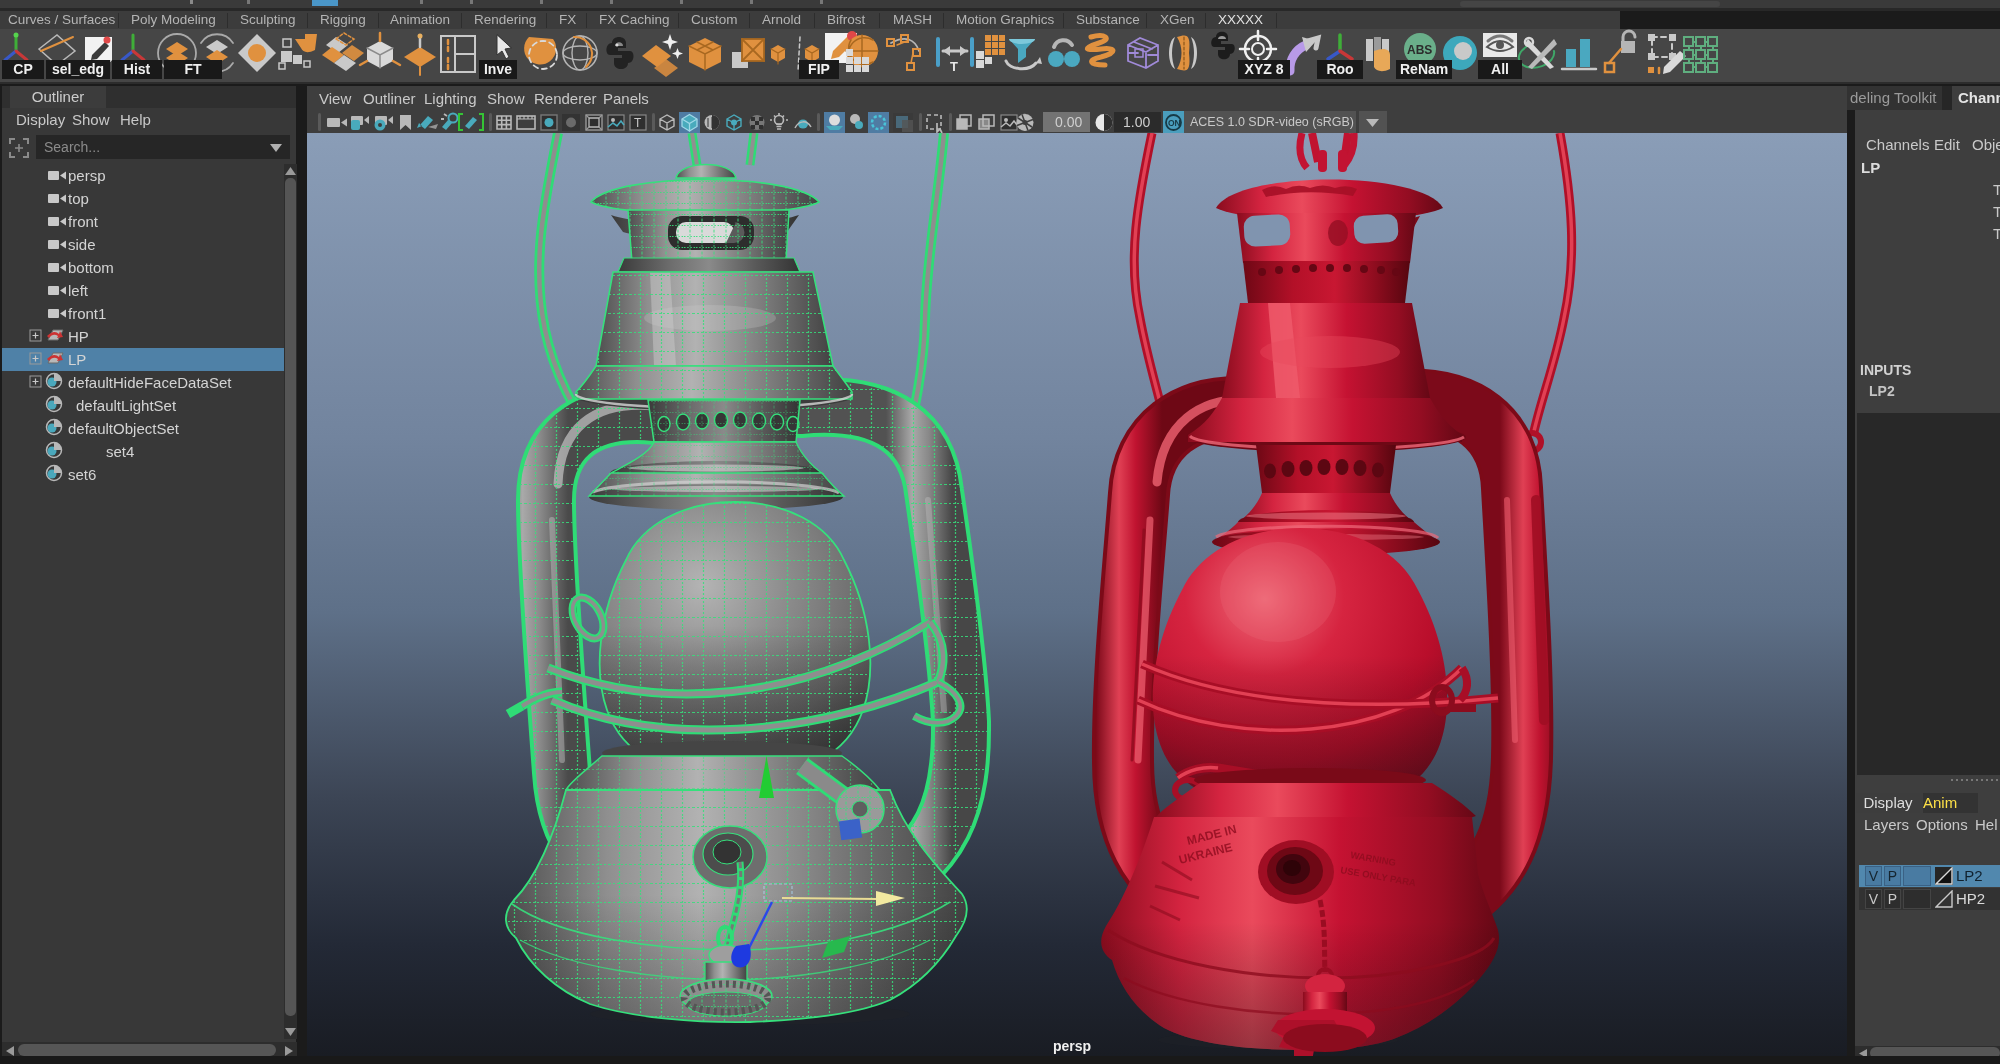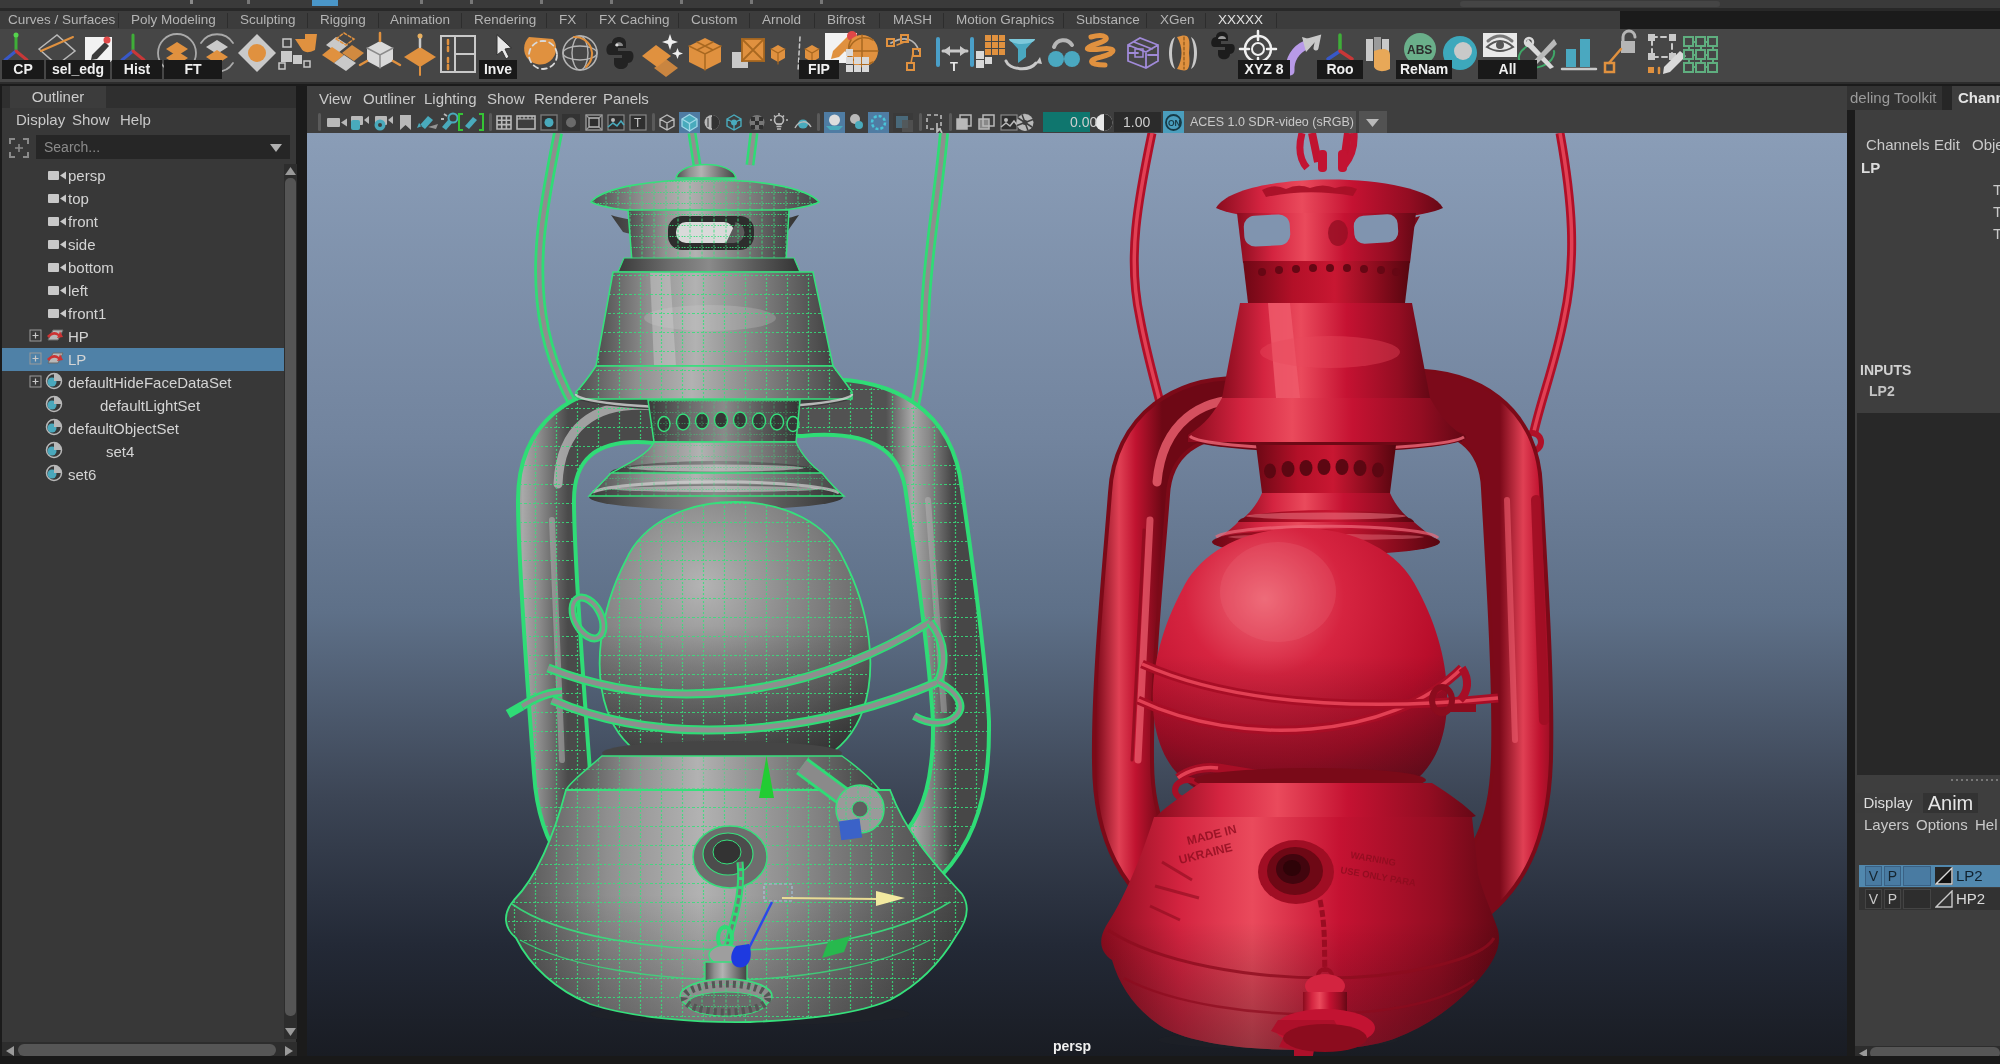--- a/index.html
+++ b/index.html
@@ -419,21 +419,21 @@
     </svg>
     <div class="badge" style="left:2px;top:31px;width:42px;">CP</div>
     <div class="badge" style="left:46px;top:31px;width:64px;">sel_edg</div>
     <div class="badge" style="left:112px;top:31px;width:50px;">Hist</div>
     <div class="badge" style="left:164px;top:31px;width:58px;">FT</div>
     <div class="badge" style="left:479px;top:31px;width:38px;">Inve</div>
     <div class="badge" style="left:799px;top:31px;width:40px;">FIP</div>
     <div class="badge" style="left:1238px;top:31px;width:52px;">XYZ 8</div>
     <div class="badge" style="left:1317px;top:31px;width:46px;">Roo</div>
     <div class="badge" style="left:1396px;top:31px;width:56px;">ReNam</div>
-    <div class="badge" style="left:1478px;top:31px;width:59px;">All</div>
+    <div class="badge" style="left:1478px;top:31px;width:44px;">All</div>
   </div>
   <div class="abs" id="outliner">
     <div class="abs" id="ol-tabstrip"></div>
     <div class="abs" id="ol-tab">Outliner</div>
     <div class="abs" id="ol-menus">
       <span class="abs" style="left:14px">Display</span>
       <span class="abs" style="left:70px">Show</span>
       <span class="abs" style="left:118px">Help</span>
     </div>
 
@@ -452,21 +452,21 @@
       <div class="olrow" style="top:0px"><span style="margin-left:66px">persp</span></div>
       <div class="olrow" style="top:23px"><span style="margin-left:66px">top</span></div>
       <div class="olrow" style="top:46px"><span style="margin-left:66px">front</span></div>
       <div class="olrow" style="top:69px"><span style="margin-left:66px">side</span></div>
       <div class="olrow" style="top:92px"><span style="margin-left:66px">bottom</span></div>
       <div class="olrow" style="top:115px"><span style="margin-left:66px">left</span></div>
       <div class="olrow" style="top:138px"><span style="margin-left:66px">front1</span></div>
       <div class="olrow" style="top:161px"><span style="margin-left:66px">HP</span></div>
       <div class="olrow sel" style="top:184px;width:282px"><span style="margin-left:66px">LP</span></div>
       <div class="olrow" style="top:207px"><span style="margin-left:66px">defaultHideFaceDataSet</span></div>
-      <div class="olrow" style="top:230px"><span style="margin-left:98px">defaultLightSet</span></div>
+      <div class="olrow" style="top:230px"><span style="margin-left:74px">defaultLightSet</span></div>
       <div class="olrow" style="top:253px"><span style="margin-left:66px">defaultObjectSet</span></div>
       <div class="olrow" style="top:276px"><span style="margin-left:104px">set4</span></div>
       <div class="olrow" style="top:299px"><span style="margin-left:66px">set6</span></div>
       <svg class="abs" style="left:0;top:0" width="282" height="340" viewBox="0 0 282 340">
         <g id="cam" transform="translate(46,5)">
           <rect x="0" y="2" width="11" height="9" rx="1" fill="#c8c8c8"></rect>
           <path d="M12,6.5 L18,2.5 V10.5 Z" fill="#c8c8c8"></path>
         </g>
         <use href="#cam" y="23"></use>
           <use href="#cam" y="46"></use>
@@ -679,21 +679,21 @@
               </g>
               <circle r="2.5" fill="#3e3e3e"></circle>
             </g>
           <g transform="translate(797,11.5)">
               <circle r="8.5" fill="#e8e8e8"></circle>
               <path d="M0,-8.5 a8.5,8.5 0 0 1 0,17 Z" fill="#2f2f2f"></path>
               <path d="M0,-8.5 a8.5,8.5 0 0 0 0,17" fill="none"></path>
             </g>
         </g>
       </svg>
-      <div class="abs" style="left:736px;top:1px;width:47px;height:20px;background:#0f766e;color:#cfcfcf;font-size:14px;line-height:20px;padding-left:27px">0.00</div>
+      <div class="abs" style="left:736px;top:1px;width:47px;height:20px;background:#737373;color:#cfcfcf;font-size:14px;line-height:20px;padding-left:12px">0.00</div>
       <div class="abs" style="left:807px;top:1px;width:47px;height:20px;background:#2b2b2b;color:#cfcfcf;font-size:14px;line-height:20px;padding-left:9px">1.00</div>
       <div class="abs" style="left:856px;top:0px;width:21px;height:22px;background:#4a9ebd">
         <svg style="position:absolute;left:1px;top:2px" width="19" height="19" viewBox="0 0 19 19">
             <circle cx="9.5" cy="9.5" r="7.5" fill="none" stroke="#173a46" stroke-width="1.8"></circle>
             <text x="4" y="13" font-size="8.5" font-weight="bold" fill="#173a46" font-family="Liberation Sans">ON</text>
           </svg>
       </div>
       <div class="abs" style="left:877px;top:0px;width:172px;height:22px;background:#525252;color:#c9c9c9;font-size:12.5px;line-height:22px;padding-left:6px;white-space:nowrap;overflow:hidden">ACES 1.0 SDR-video (sRGB)</div>
       <div class="abs" style="left:1052px;top:0px;width:28px;height:22px;background:#525252">
         <svg style="position:absolute;left:7px;top:8px" width="13" height="8" viewBox="0 0 13 8">
@@ -1085,21 +1085,21 @@
     <div class="abs" style="left:6px;top:73px;color:#dcdcdc;font-size:15px;font-weight:bold">LP</div>
     <div class="abs" style="left:138px;top:95px;color:#c9c9c9;font-size:15px">Tr</div>
     <div class="abs" style="left:138px;top:117px;color:#c9c9c9;font-size:15px">Tr</div>
     <div class="abs" style="left:138px;top:139px;color:#c9c9c9;font-size:15px">Tr</div>
     <div class="abs" style="left:5px;top:276px;color:#d2d2d2;font-size:14px;font-weight:bold">INPUTS</div>
     <div class="abs" style="left:14px;top:297px;color:#c4c4c4;font-size:14px;font-weight:bold">LP2</div>
     <div class="abs" style="left:2px;top:327px;width:143px;height:362px;background:#282828"></div>
     <div class="abs" style="left:96px;top:693px;width:49px;height:2px;background:repeating-linear-gradient(90deg,#777 0 2px,transparent 2px 5px)"></div>
 
     <div class="abs" style="left:1px;top:707px;width:64px;height:20px;background:#3d3d3d;color:#dedede;font-size:15px;line-height:20px;text-align:center">Display</div>
-    <div class="abs" style="left:68px;top:707px;width:55px;height:20px;background:#333;color:#e5e5e5;font-size:20px;line-height:20px;text-align:center">Anim</div>
+    <div class="abs" style="left:68px;top:707px;width:55px;height:20px;background:#333;color:#fde047;font-size:15px;line-height:20px;">Anim</div>
     <div class="abs" style="left:9px;top:730px;color:#c9c9c9;font-size:15px">Layers</div>
     <div class="abs" style="left:61px;top:730px;color:#c9c9c9;font-size:15px">Options</div>
     <div class="abs" style="left:120px;top:730px;color:#c9c9c9;font-size:15px">Hel</div>
 
     <div class="abs" style="left:4px;top:779px;width:141px;height:22px;background:#5188ae">
       <div class="abs" style="left:6px;top:1px;width:17px;height:20px;background:#497ba2;border:1px solid #3a6184;color:#15242e;font-size:14px;line-height:18px;text-align:center">V</div>
       <div class="abs" style="left:25px;top:1px;width:17px;height:20px;background:#497ba2;border:1px solid #3a6184;color:#15242e;font-size:14px;line-height:18px;text-align:center">P</div>
       <div class="abs" style="left:44px;top:1px;width:28px;height:20px;background:#497ba2;border:1px solid #3a6184"></div>
       <svg class="abs" style="left:76px;top:2px" width="18" height="18" viewBox="0 0 18 18">
           <rect width="18" height="18" fill="#262626"></rect>

